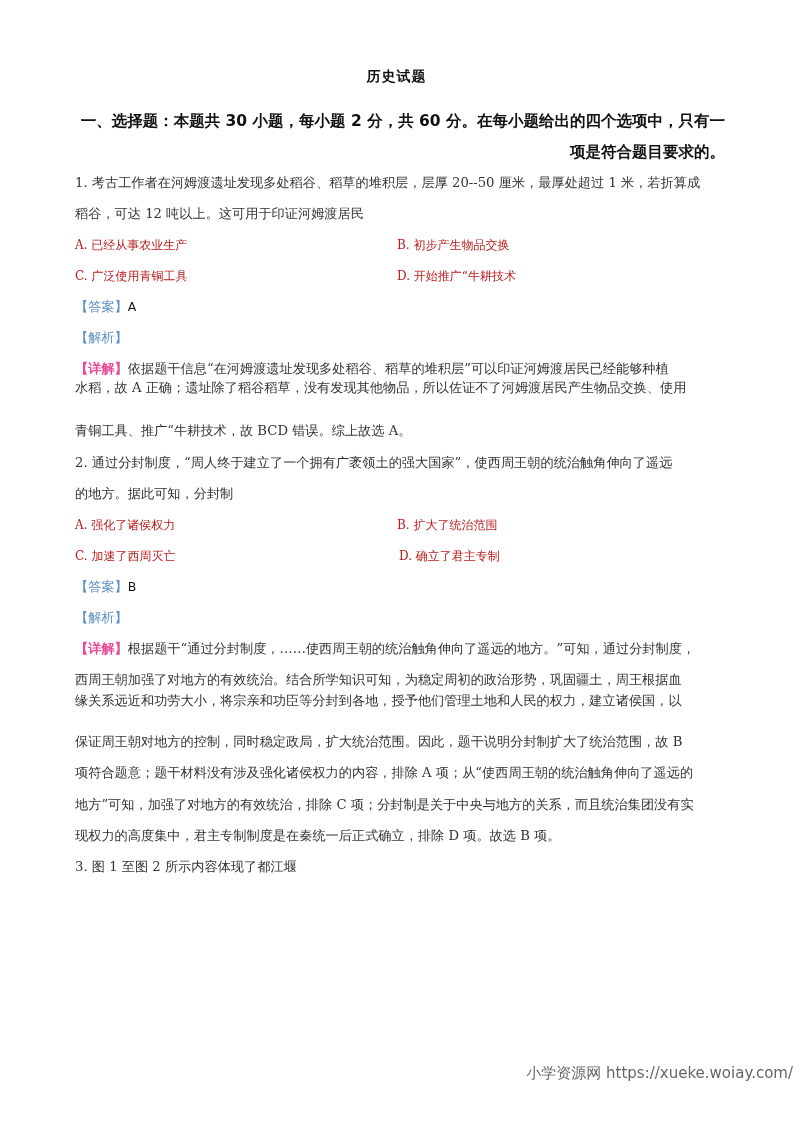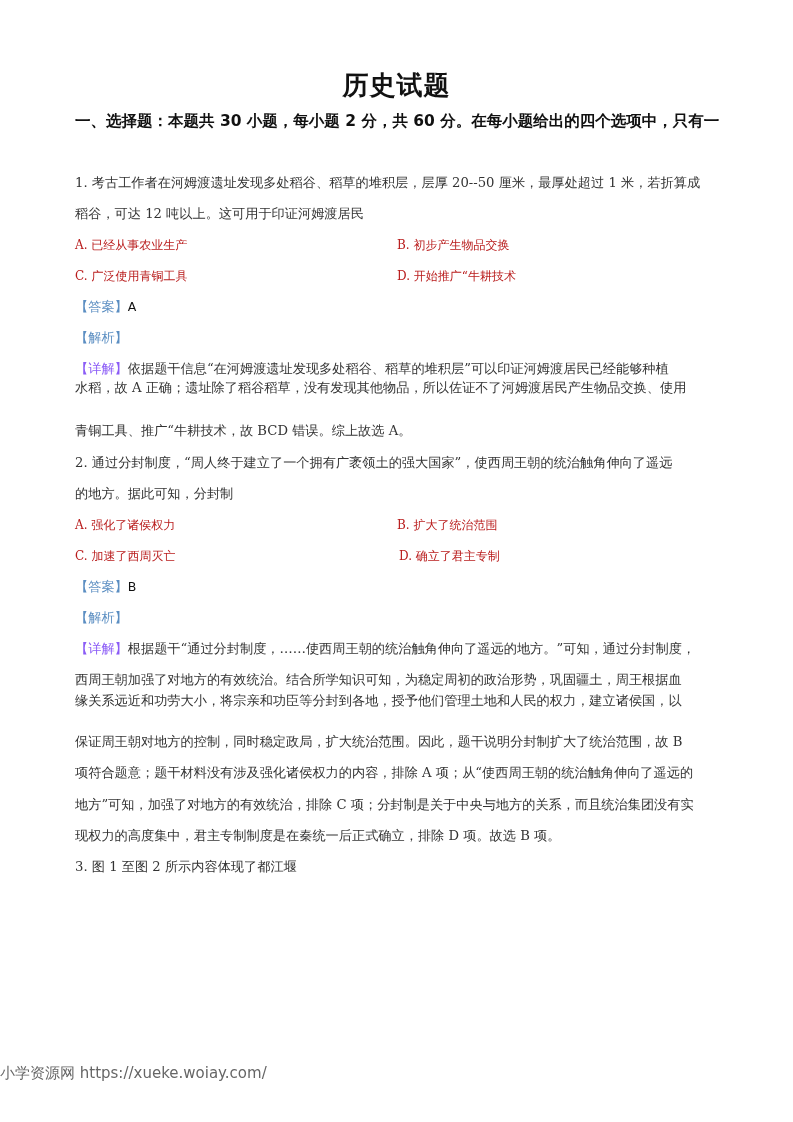--- a/index.html
+++ b/index.html
@@ -1,42 +1,43 @@
 <!DOCTYPE html>
 <html><head>
 <meta charset="utf-8">
 <style>
   html, body { margin: 0; padding: 0; background: #ffffff; }
   body { width: 793px; height: 1122px; position: relative; overflow: hidden;
          font-family: "DejaVu Serif", "Liberation Serif", serif; color: #222; }
   .page { position: absolute; left: 0; top: 0; width: 793px; height: 1122px; }
   .title { position: absolute; left: 0; width: 793px; top: 68px; text-align: center;
-           font-size: 26px; font-weight: bold; letter-spacing: 1px; color: #111;
+           font-size: 14px; font-weight: bold; letter-spacing: 1px; color: #111;
            font-family: "DejaVu Sans", "Liberation Sans", sans-serif; }
   .section-head { position: absolute; left: 75px; width: 650px; top: 106px;
                   font-size: 15.5px; font-weight: bold; line-height: 31px; color: #111;
-                  font-family: "DejaVu Sans", "Liberation Sans", sans-serif; }
+                  font-family: "DejaVu Sans", "Liberation Sans", sans-serif; text-align: right; }
   .line { position: absolute; left: 75px; width: 650px; font-size: 13.2px;
           white-space: nowrap; color: #333; line-height: 20px; }
   .opt { position: absolute; font-size: 12px; white-space: nowrap; color: #b91c1c; line-height: 20px; }
   .tag { color: #5b8ec2; }
-  .tag-dark { color: #8b5cf6; font-weight: normal; }
+  .tag-dark { color: #ec4899; font-weight: bold; }
   .ans { color: #111; font-family: "DejaVu Sans", "Liberation Sans", sans-serif; font-size: 12.5px; }
-  .footer { position: absolute; left: 0; width: 793px; top: 1064px; text-align: left;
+  .footer { position: absolute; left: 0; width: 793px; top: 1064px; text-align: right;
             font-size: 15px; color: #666; font-family: "DejaVu Sans", "Liberation Sans", sans-serif; }
 </style>
 </head>
 <body>
 
 <div class="page">
 
   <div class="title">历史试题</div>
 
   <div class="section-head">
     <div>一、选择题：本题共 30 小题，每小题 2 分，共 60 分。在每小题给出的四个选项中，只有一</div>
+    <div>项是符合题目要求的。</div>
   </div>
 
   <div>
     <div class="line" style="top:173px">1. 考古工作者在河姆渡遗址发现多处稻谷、稻草的堆积层，层厚 20--50 厘米，最厚处超过 1 米，若折算成</div>
     <div class="line" style="top:204px">稻谷，可达 12 吨以上。这可用于印证河姆渡居民</div>
 
     <div class="opt" style="left:75px; top:235px">
       <span>A.</span>
       <span>已经从事农业生产</span>
     </div>

